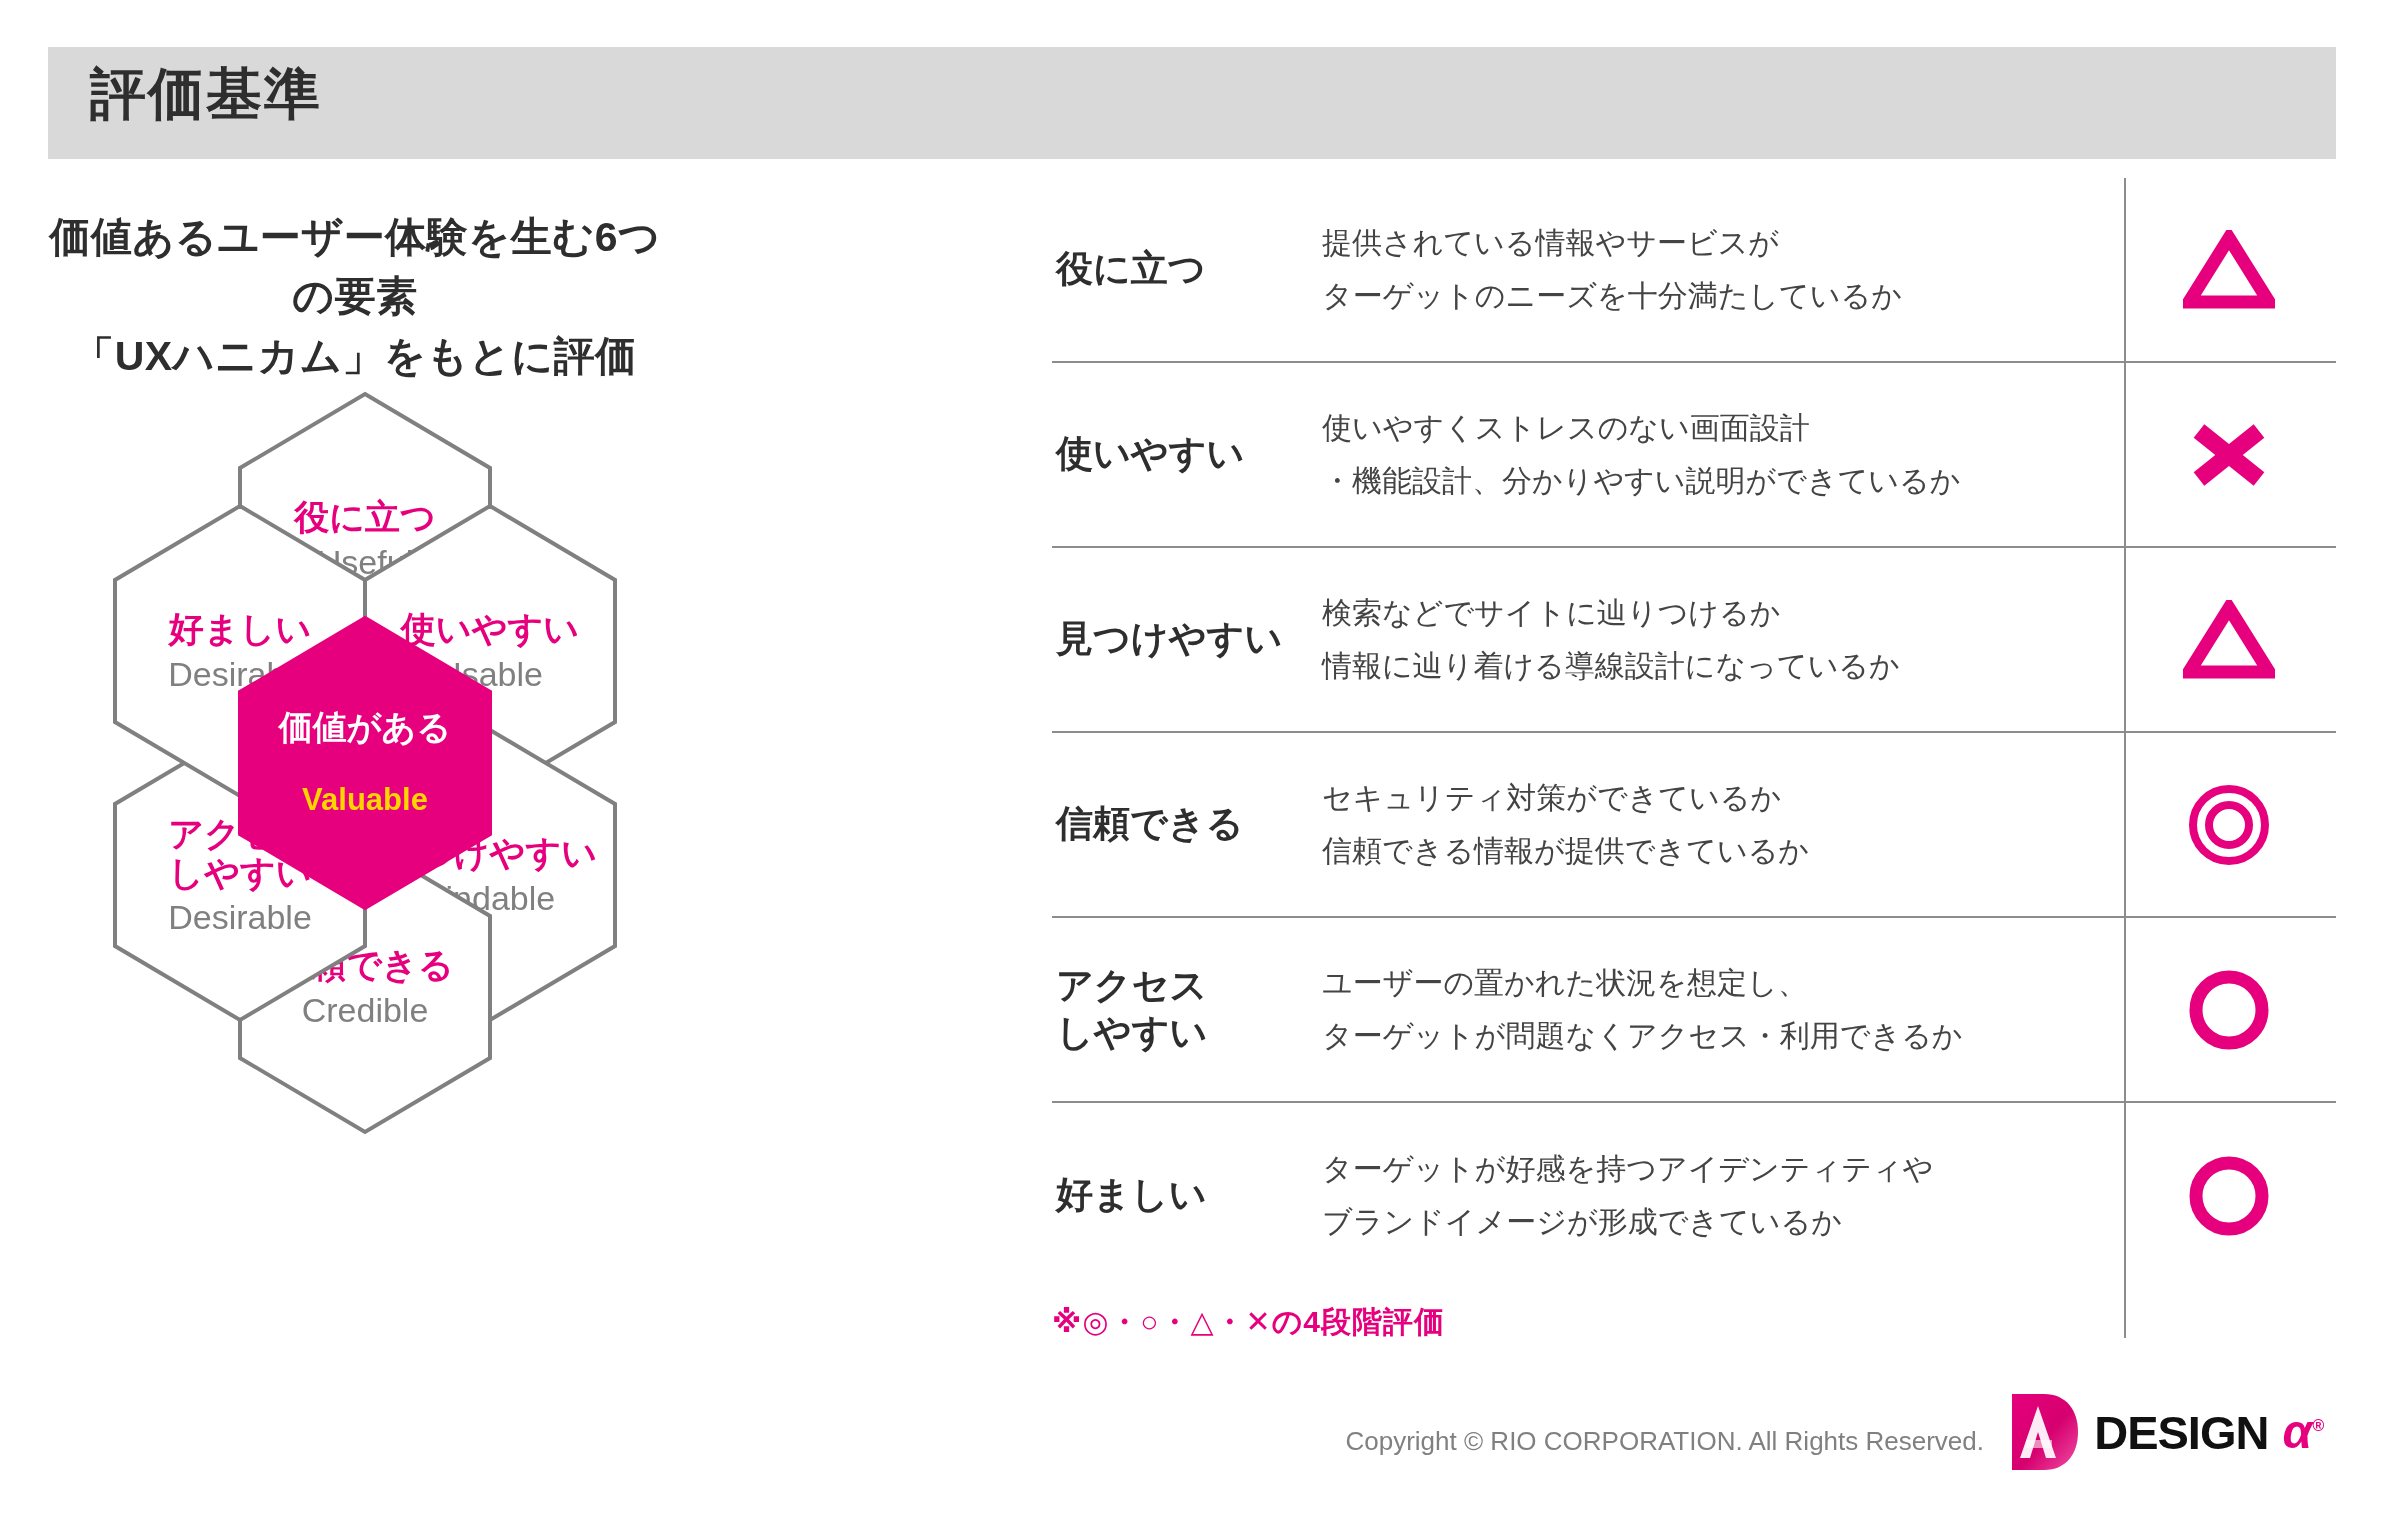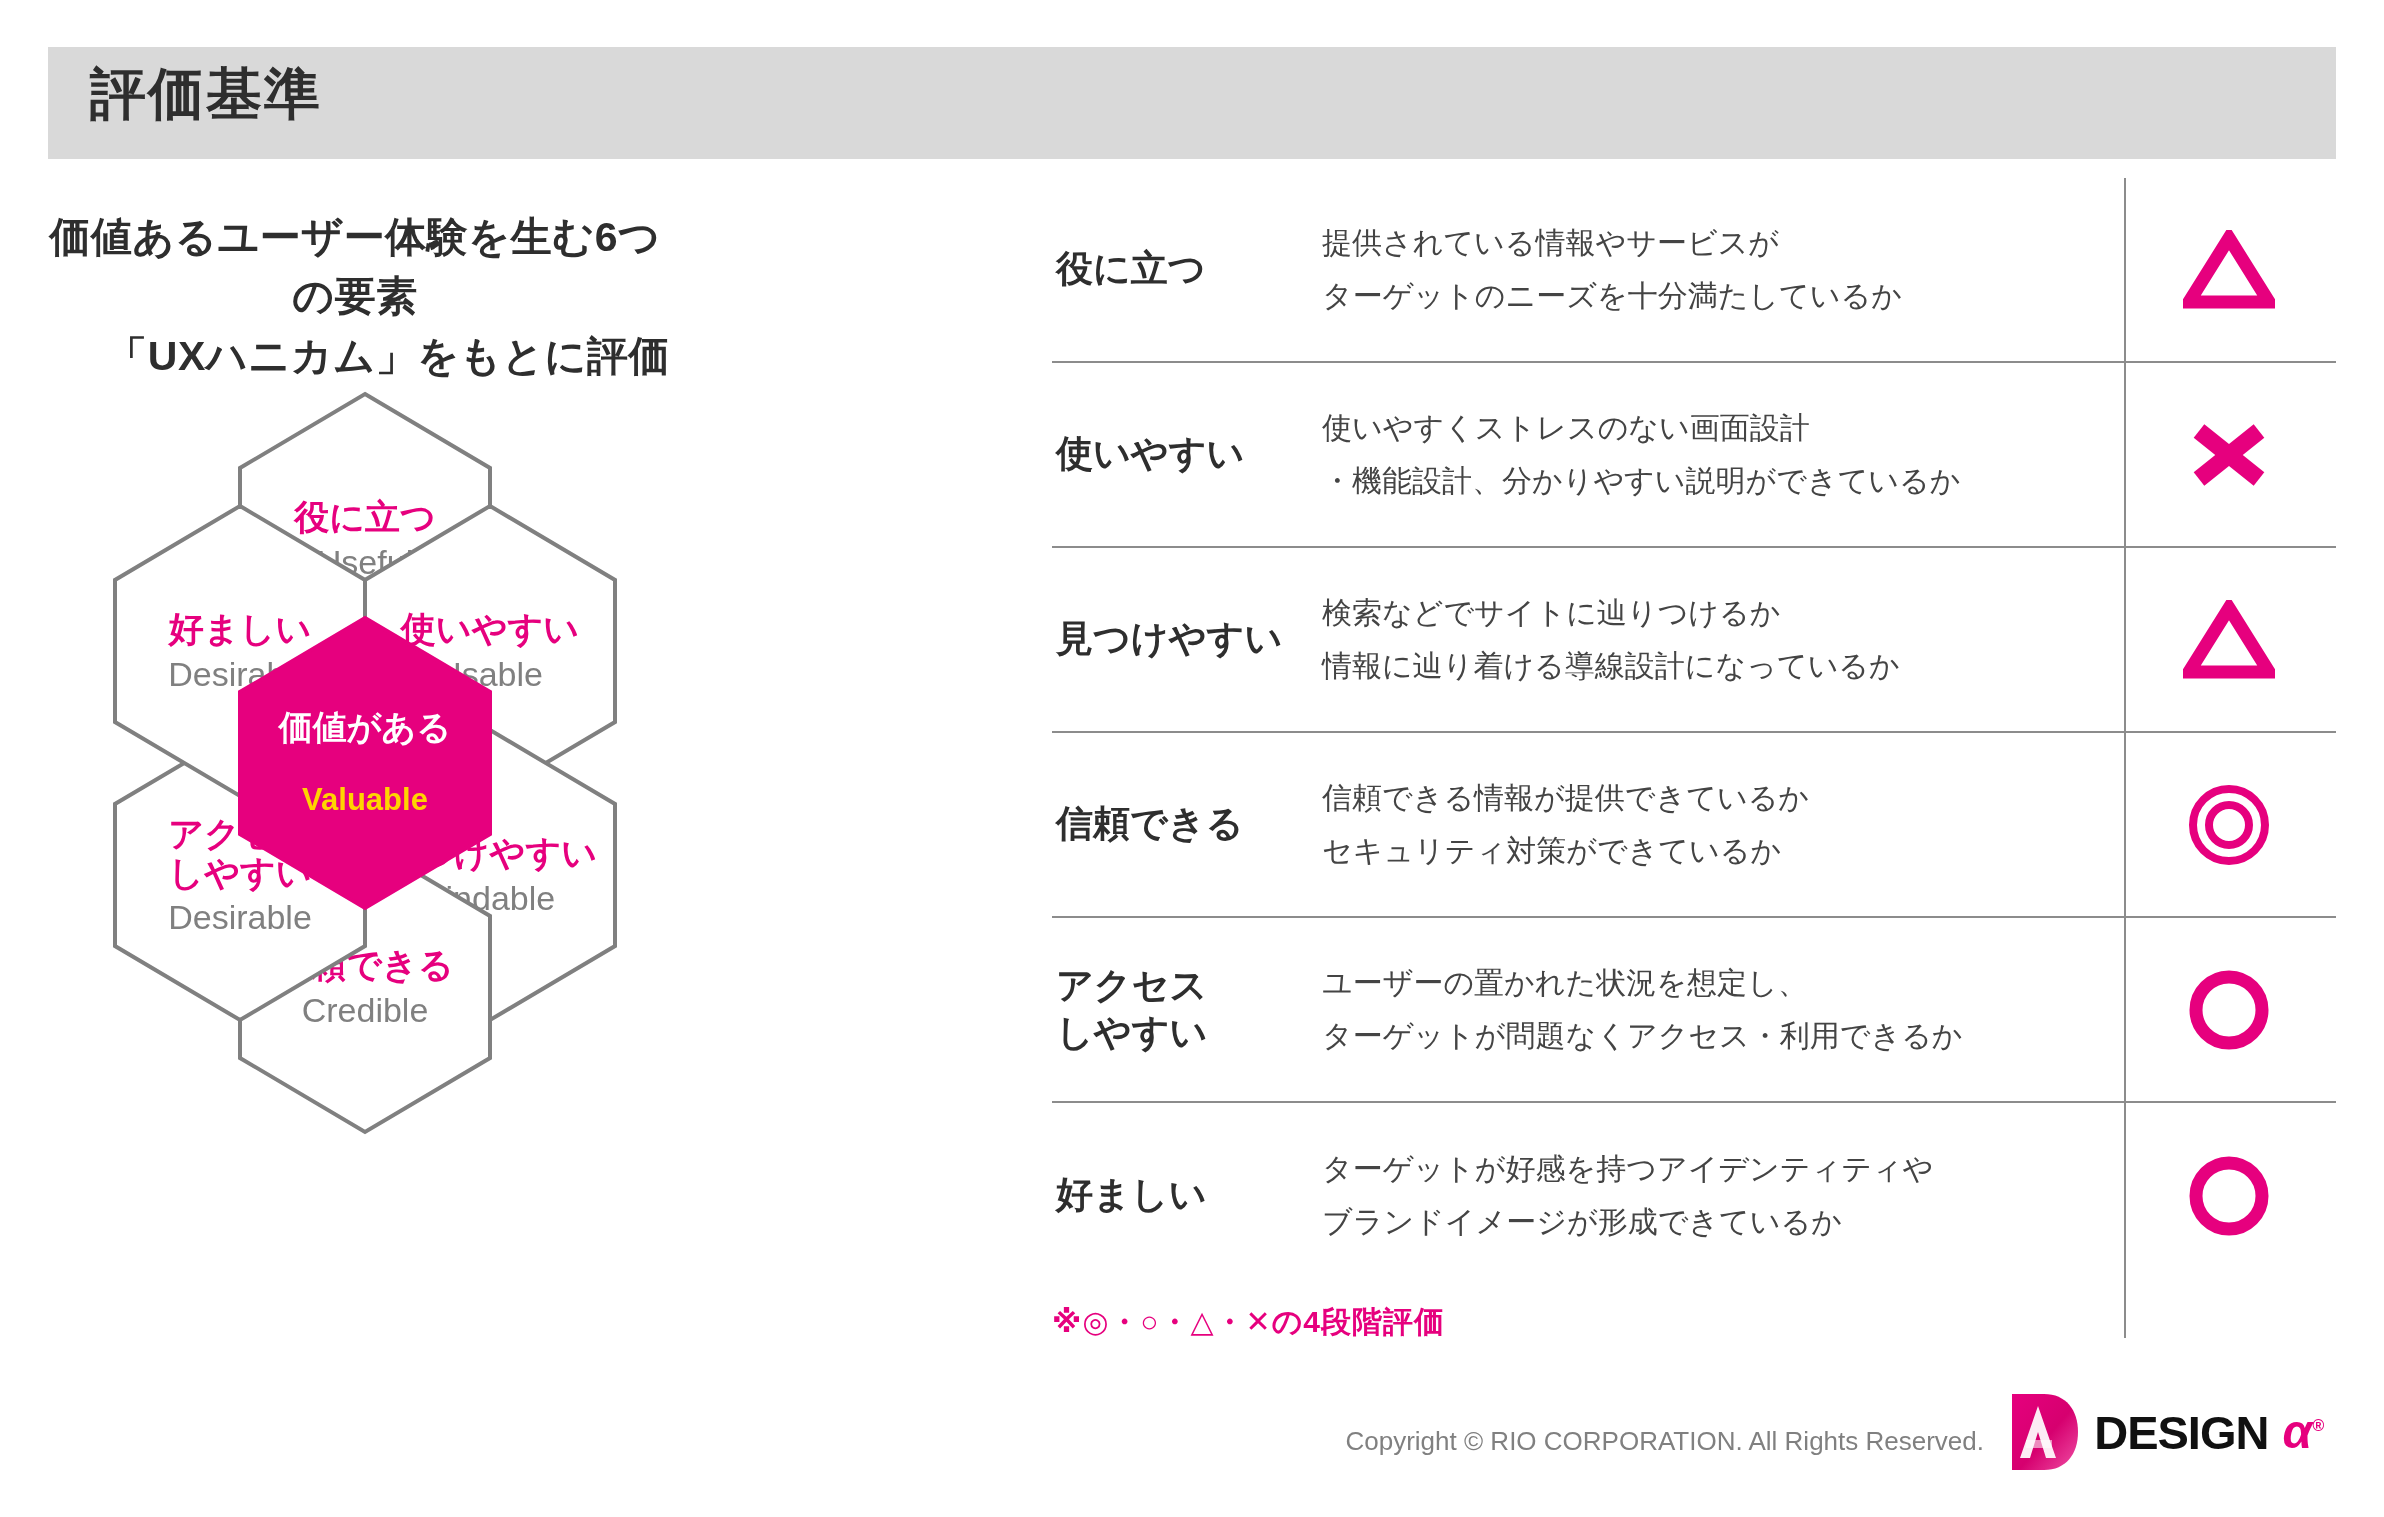--- a/index.html
+++ b/index.html
@@ -37,21 +37,21 @@
     position: absolute;
     left: 40px; top: 208px;
     width: 630px;
     text-align: center;
     font-size: 41px;
     font-weight: 700;
     color: #2e2e2e;
     line-height: 1.45;
     letter-spacing: 0.5px;
   }
-  .subtitle .line2 { display: block; text-align: right; }
+  .subtitle .line2 { display: block; }
 
   .honeycomb {
     position: absolute;
     left: 55px; top: 390px;
     width: 620px; height: 630px;
   }
   .hex {
     position: absolute;
     width: 258px; height: 298px;
   }
@@ -307,22 +307,22 @@
       <div class="tsym">
         <svg width="92" height="80" viewBox="0 0 92 80">
           <polygon points="46,8 86,72 6,72" fill="none" stroke="#e6007e" stroke-width="13"></polygon>
         </svg>
       </div>
     </div>
 
     <div class="trow">
       <div class="tname" style="white-space:pre-line">信頼できる</div>
       <div class="tdesc">
+        <div>セキュリティ対策ができているか</div>
         <div>信頼できる情報が提供できているか</div>
-        <div>セキュリティ対策ができているか</div>
       </div>
       <div class="tsym">
         <svg width="86" height="86" viewBox="0 0 86 86">
           <circle cx="43" cy="43" r="36" fill="none" stroke="#e6007e" stroke-width="8"></circle>
           <circle cx="43" cy="43" r="20" fill="none" stroke="#e6007e" stroke-width="8"></circle>
         </svg>
       </div>
     </div>
 
     <div class="trow">

